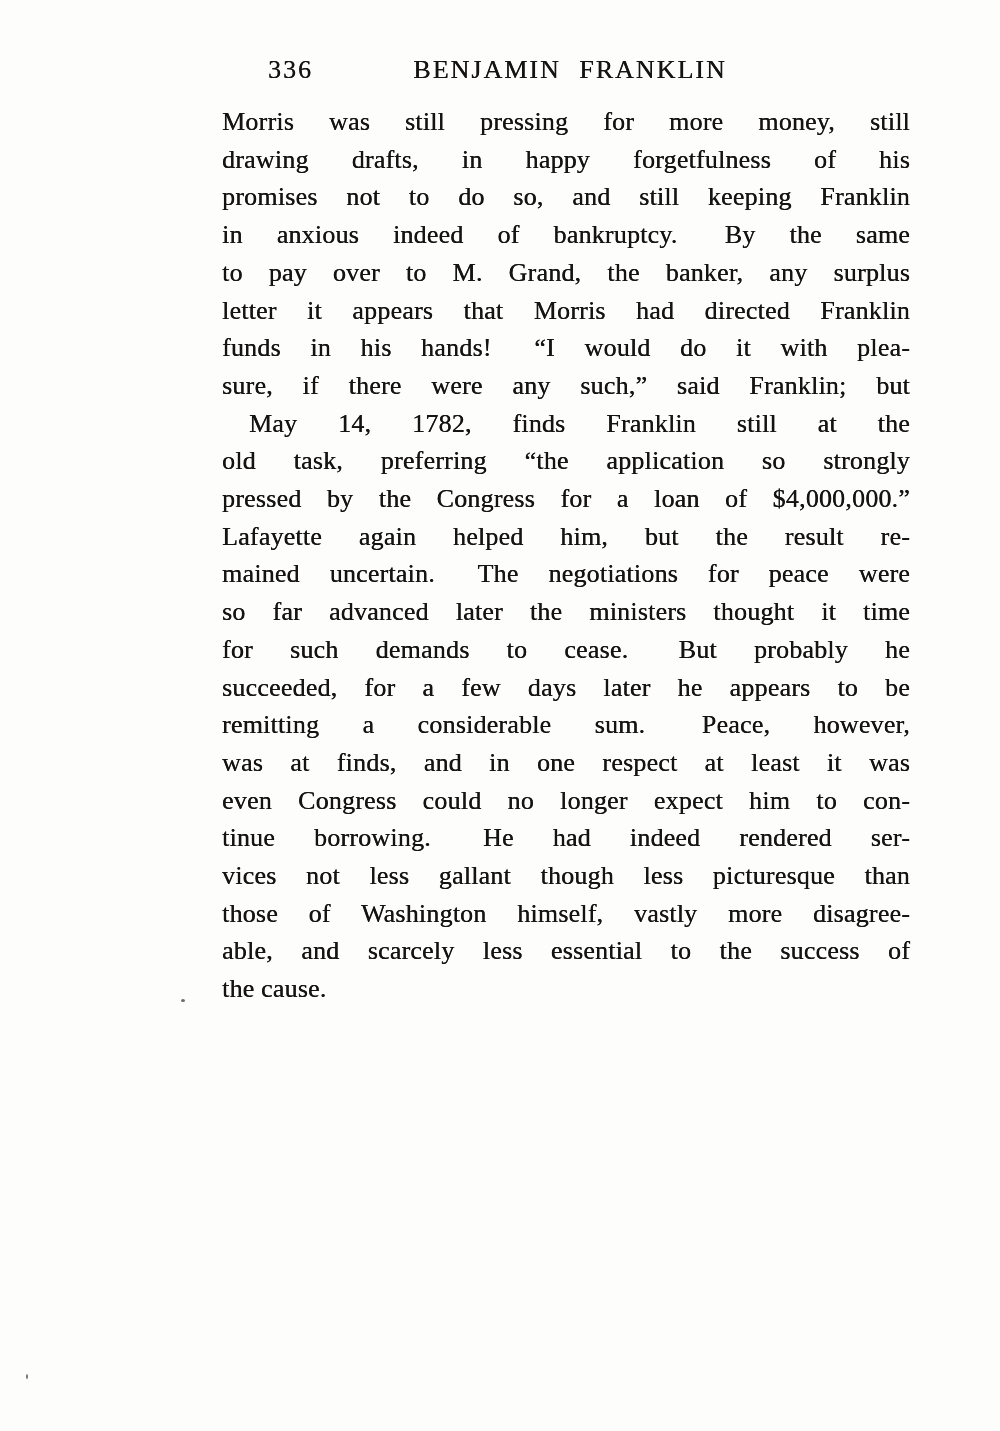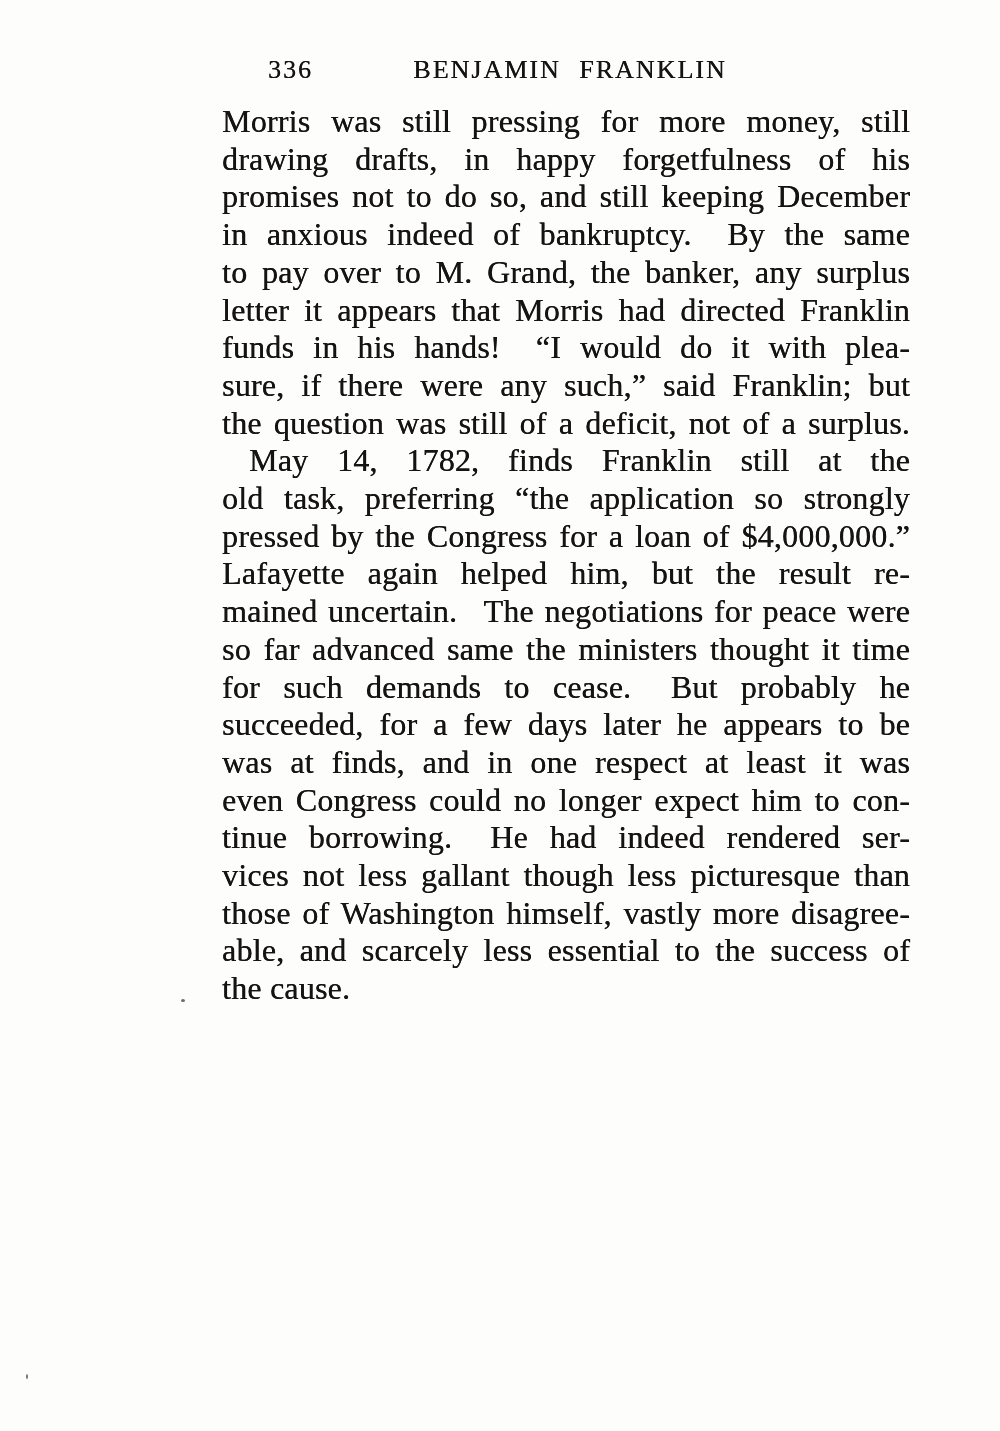--- a/index.html
+++ b/index.html
@@ -38,21 +38,21 @@
     word-spacing: 10px;
     text-shadow: 0.3px 0.3px 0 currentColor;
   }
   .body {
     position: absolute;
     left: 222px;
     top: 103px;
     width: 688px;
   }
   .line {
-    font-size: 32px;
+    font-size: 26px;
     line-height: 37.7px;
     letter-spacing: 0.2px;
     white-space: nowrap;
     text-align: justify;
     text-align-last: justify;
     text-shadow: 0.3px 0.3px 0 currentColor;
   }
   .line.indent { text-indent: 27px; }
   .line.noj { text-align-last: left; }
   .speck {
@@ -68,37 +68,37 @@
 
 <div class="page">
   <div class="header">
     <span class="pagenum">336</span>
     <span class="title">BENJAMIN FRANKLIN</span>
   </div>
   <div class="body">
       <div class="paragraph">
         <div class="line">Morris was still pressing for more money, still</div>
         <div class="line">drawing drafts, in happy forgetfulness of his</div>
-        <div class="line">promises not to do so, and still keeping December</div>
+        <div class="line">promises not to do so, and still keeping Franklin</div>
         <div class="line">in anxious indeed of bankruptcy.  By the same</div>
         <div class="line">to pay over to M. Grand, the banker, any surplus</div>
         <div class="line">letter it appears that Morris had directed Franklin</div>
         <div class="line">funds in his hands!  “I would do it with plea-</div>
         <div class="line">sure, if there were any such,” said Franklin; but</div>
-        <div class="line">the question was still of a deficit, not of a surplus.</div>
       </div>
       <div class="paragraph">
         <div class="line indent">May 14, 1782, finds Franklin still at the</div>
         <div class="line">old task, preferring “the application so strongly</div>
         <div class="line">pressed by the Congress for a loan of $4,000,000.”</div>
         <div class="line">Lafayette again helped him, but the result re-</div>
         <div class="line">mained uncertain.  The negotiations for peace were</div>
-        <div class="line">so far advanced same the ministers thought it time</div>
+        <div class="line">so far advanced later the ministers thought it time</div>
         <div class="line">for such demands to cease.  But probably he</div>
         <div class="line">succeeded, for a few days later he appears to be</div>
+        <div class="line">remitting a considerable sum.  Peace, however,</div>
         <div class="line">was at finds, and in one respect at least it was</div>
         <div class="line">even Congress could no longer expect him to con-</div>
         <div class="line">tinue borrowing.  He had indeed rendered ser-</div>
         <div class="line">vices not less gallant though less picturesque than</div>
         <div class="line">those of Washington himself, vastly more disagree-</div>
         <div class="line">able, and scarcely less essential to the success of</div>
         <div class="line noj">the cause.</div>
       </div>
     </div>
   <div class="speck s1"></div>

